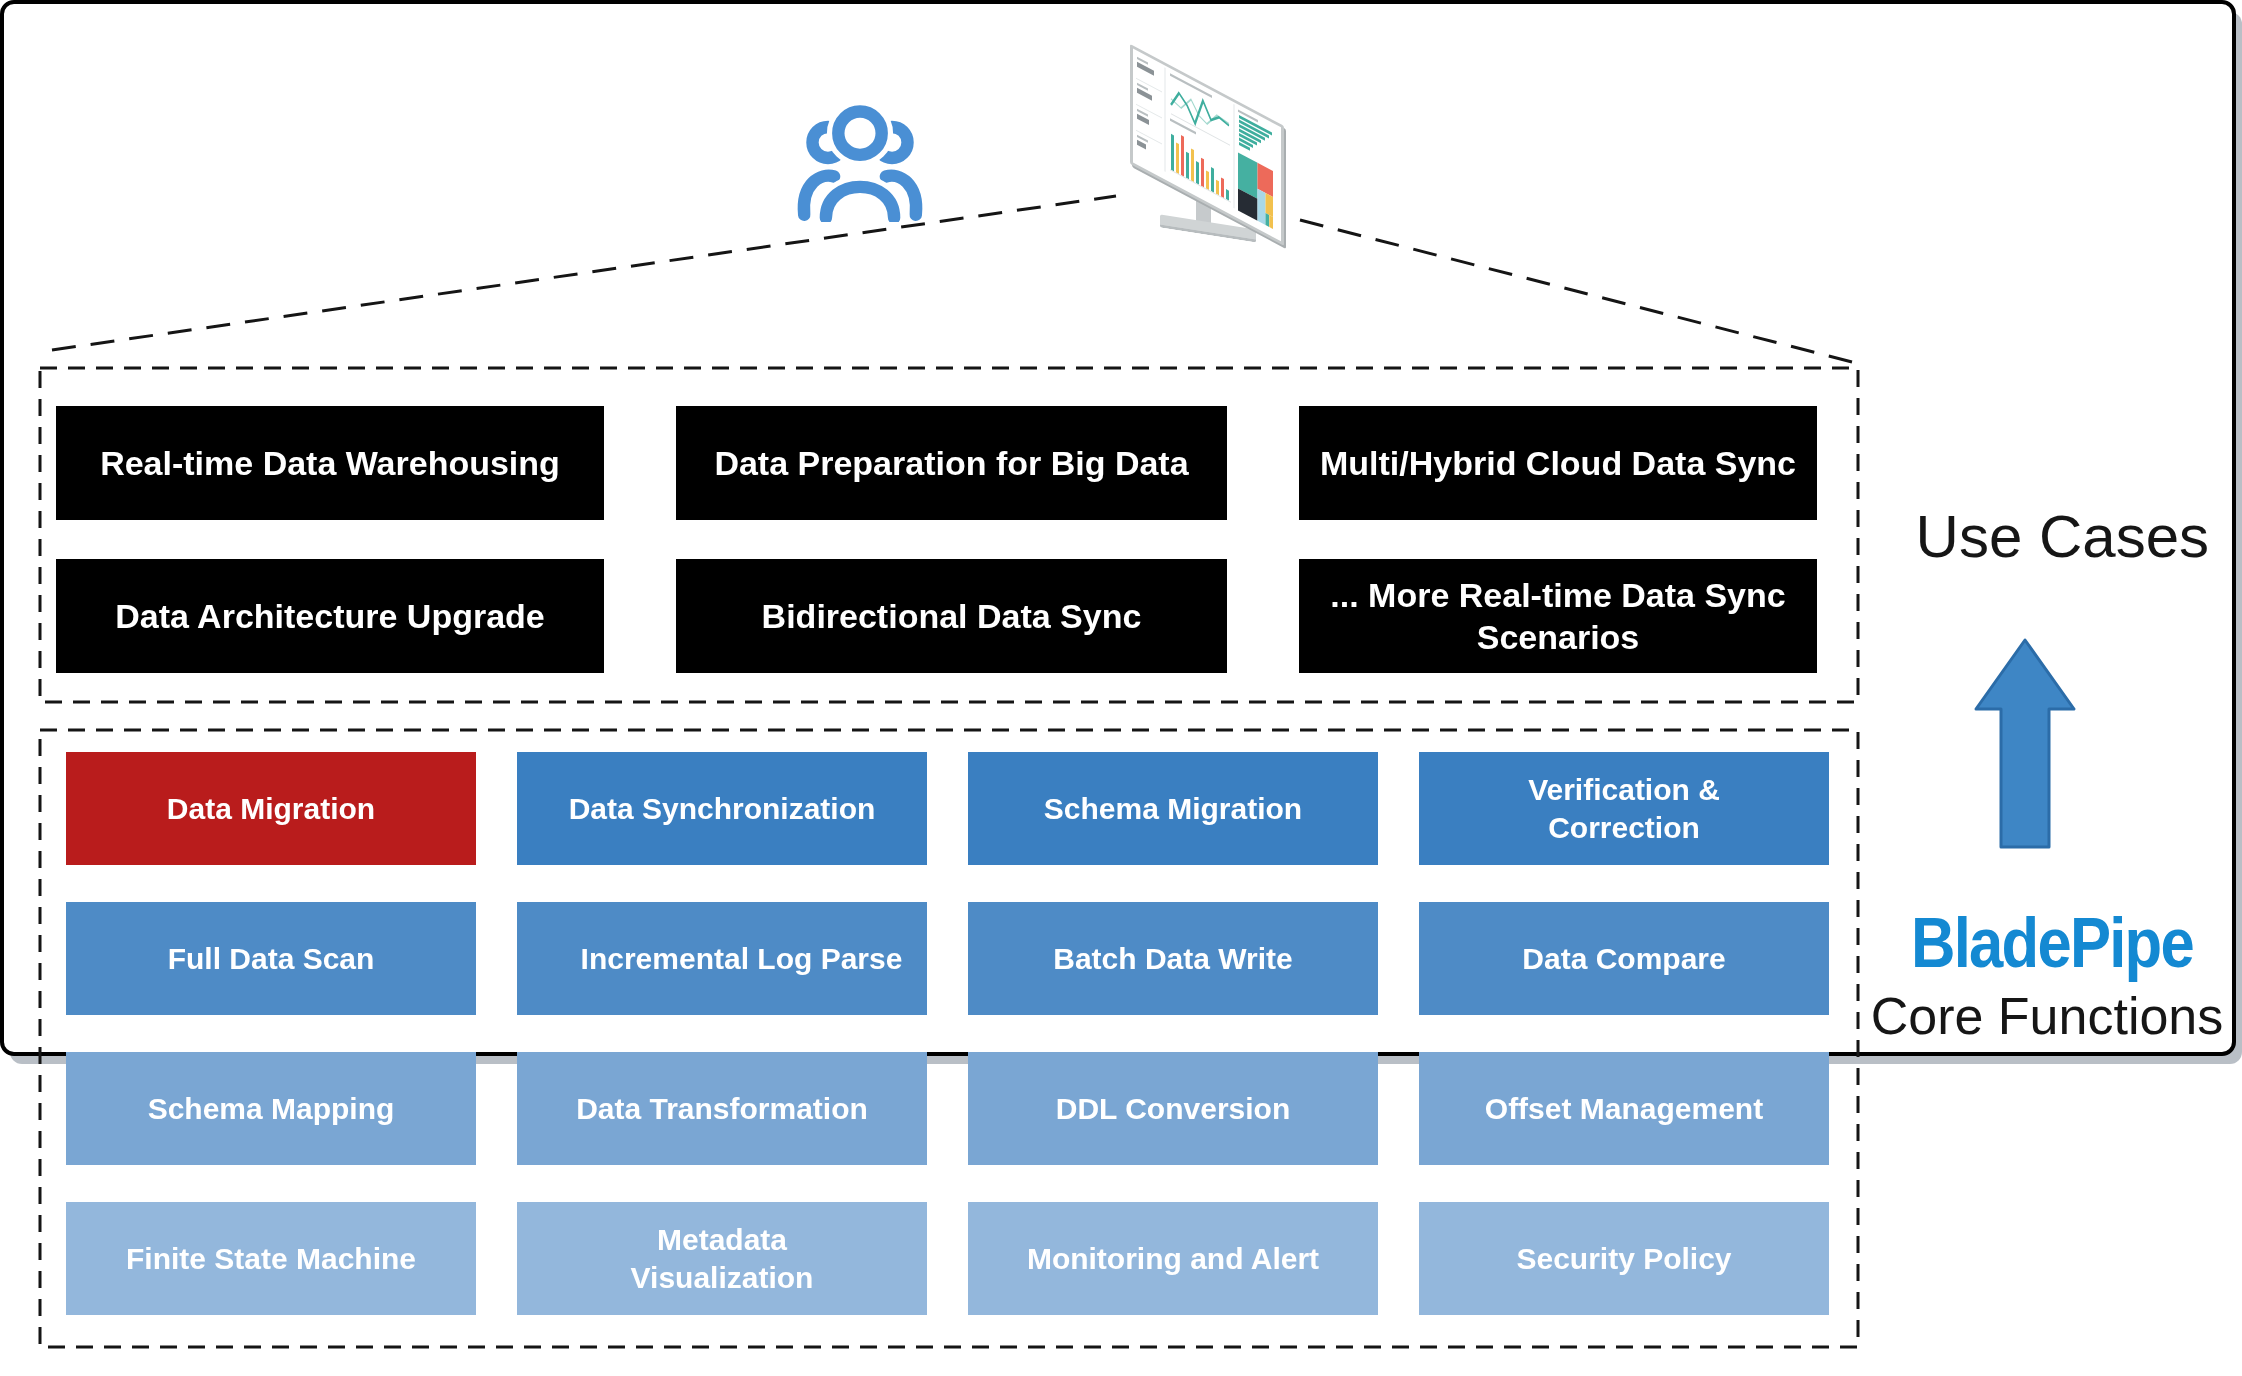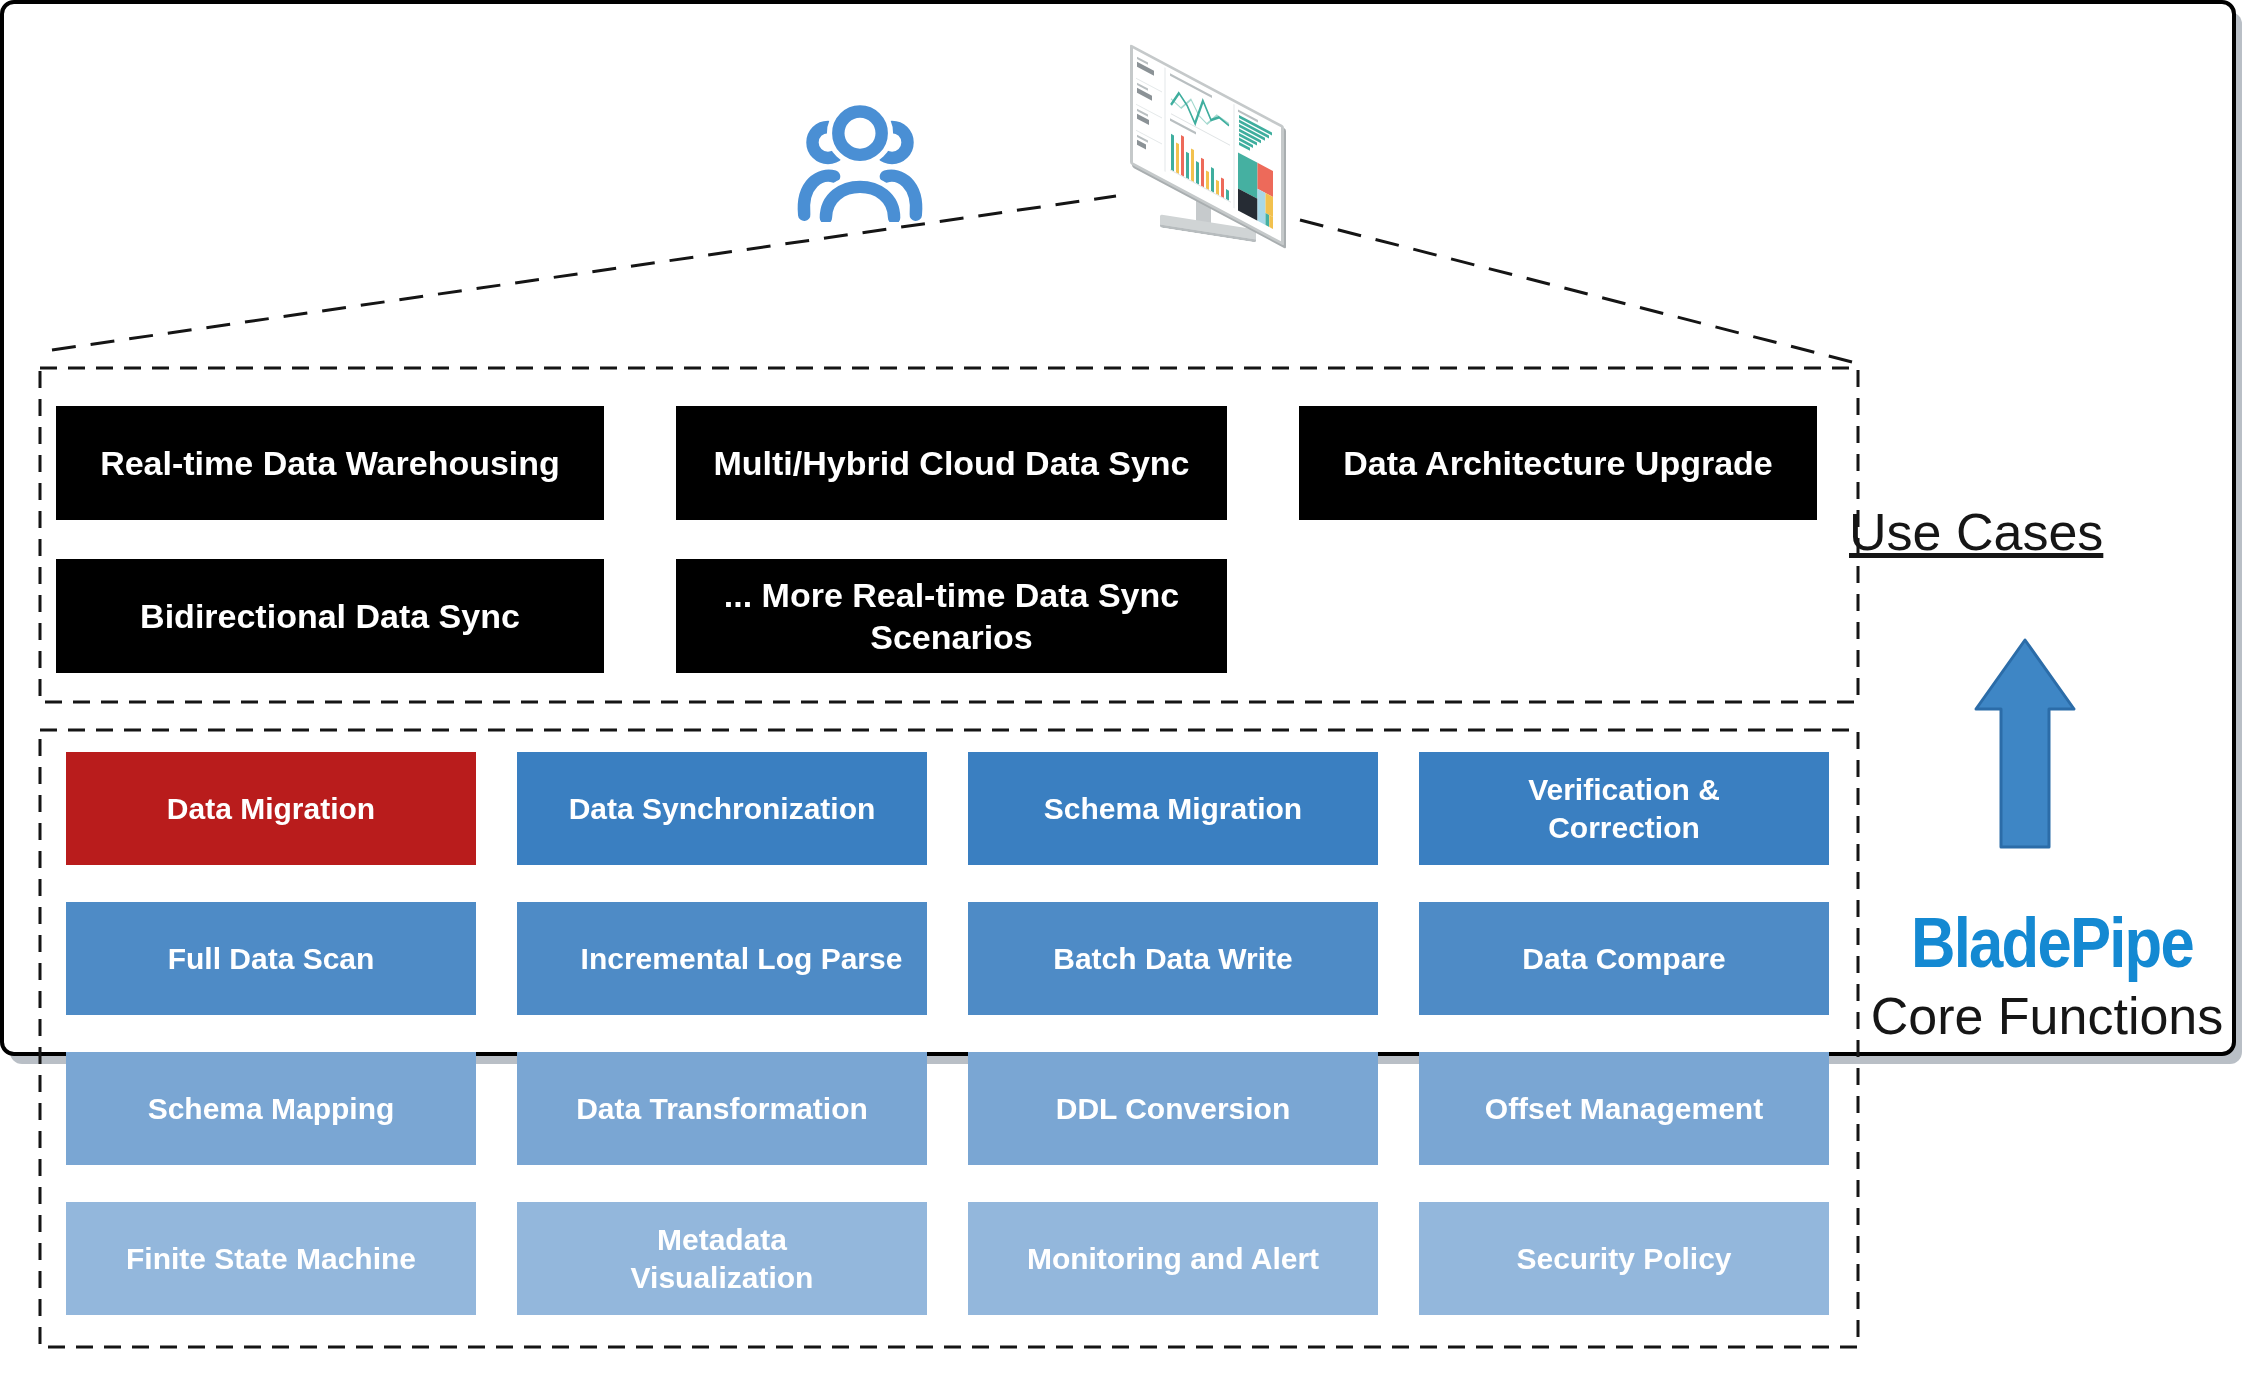--- a/index.html
+++ b/index.html
@@ -26,22 +26,22 @@
   .uc-grid{position:absolute;left:52px;top:402px;display:grid;
            grid-template-columns:548px 551px 518px;column-gap:72px;row-gap:39px;grid-auto-rows:114px;}
   .uc-cell{display:flex;align-items:center;justify-content:center;text-align:center;
            color:#fff;font-weight:bold;font-size:34px;white-space:pre-line;line-height:1.25;}
   .cf-grid{position:absolute;left:62px;top:748px;display:grid;
            grid-template-columns:repeat(4,410px);column-gap:41px;row-gap:37px;grid-auto-rows:113px;}
   .cf-cell{display:flex;align-items:center;justify-content:center;text-align:center;
            color:#fff;font-weight:bold;font-size:30px;white-space:pre-line;line-height:1.25;}
 
   
-  .uc-label{position:absolute;left:1845px;top:498px;width:360px;text-align:left;
-            font-size:52px;color:#161616;text-decoration:underline;}
+  .uc-label{position:absolute;left:1845px;top:498px;width:360px;text-align:right;
+            font-size:60px;color:#161616;}
   .arrow{position:absolute;left:1969px;top:633px;}
   .brand{position:absolute;left:1868px;top:899px;width:360px;text-align:center;
          font-size:70px;font-weight:bold;letter-spacing:-2px;transform:scaleX(.88);
          transform-origin:50% 50%;}
   .cf-label{position:absolute;left:1850px;top:982px;width:386px;text-align:center;
             font-size:52px;color:#161616;}
 </style>
 </head>
 <body>
 
@@ -138,20 +138,21 @@
         <rect x="124.5" y="74" width="8" height="32" fill="#A8D8E8"></rect>
         <rect x="132.5" y="74" width="7.5" height="20" fill="#F2C14E"></rect>
         <rect x="132.5" y="94" width="3.7" height="12" fill="#45B0A1"></rect>
         <rect x="136.3" y="94" width="3.7" height="12" fill="#F2C14E"></rect>
       </svg>
     </div>
   </div>
 
   <div class="uc-grid">
     <div class="uc-cell" style="background: rgb(0, 0, 0); color: rgb(255, 255, 255);">Real-time Data Warehousing</div>
+    <div class="uc-cell" style="background: rgb(0, 0, 0); color: rgb(255, 255, 255);">Data Preparation for Big Data</div>
     <div class="uc-cell" style="background: rgb(0, 0, 0); color: rgb(255, 255, 255);">Multi/Hybrid Cloud Data Sync</div>
     <div class="uc-cell" style="background: rgb(0, 0, 0); color: rgb(255, 255, 255);">Data Architecture Upgrade</div>
     <div class="uc-cell" style="background: rgb(0, 0, 0); color: rgb(255, 255, 255);">Bidirectional Data Sync</div>
     <div class="uc-cell" style="background: rgb(0, 0, 0); color: rgb(255, 255, 255);">... More Real-time Data Sync
 Scenarios</div>
   </div>
 
   <div class="cf-grid">
     <div class="cf-cell" style="background: #b91c1c;">Data Migration</div>
     <div class="cf-cell" style="background: rgb(58, 127, 193);">Data Synchronization</div>

